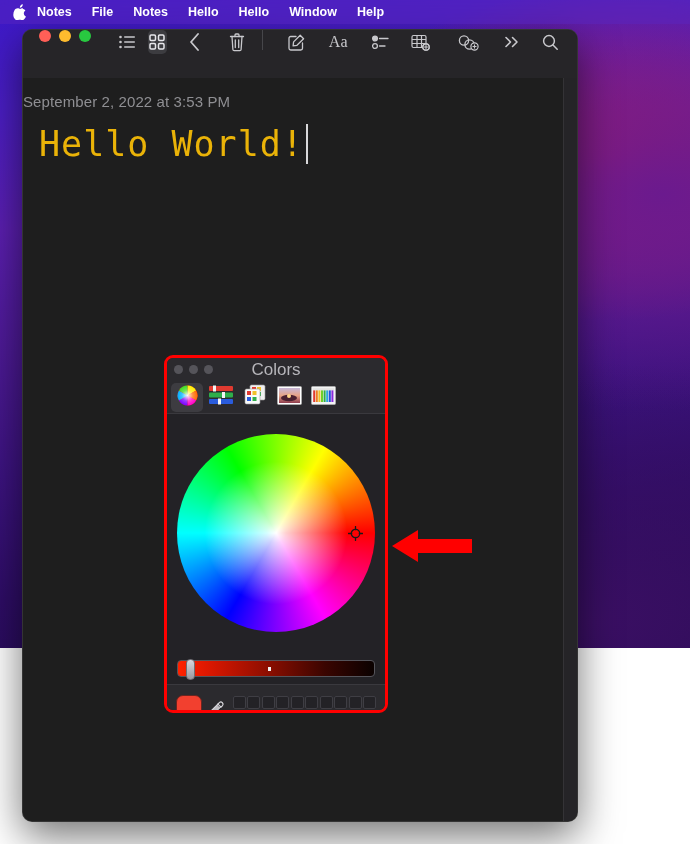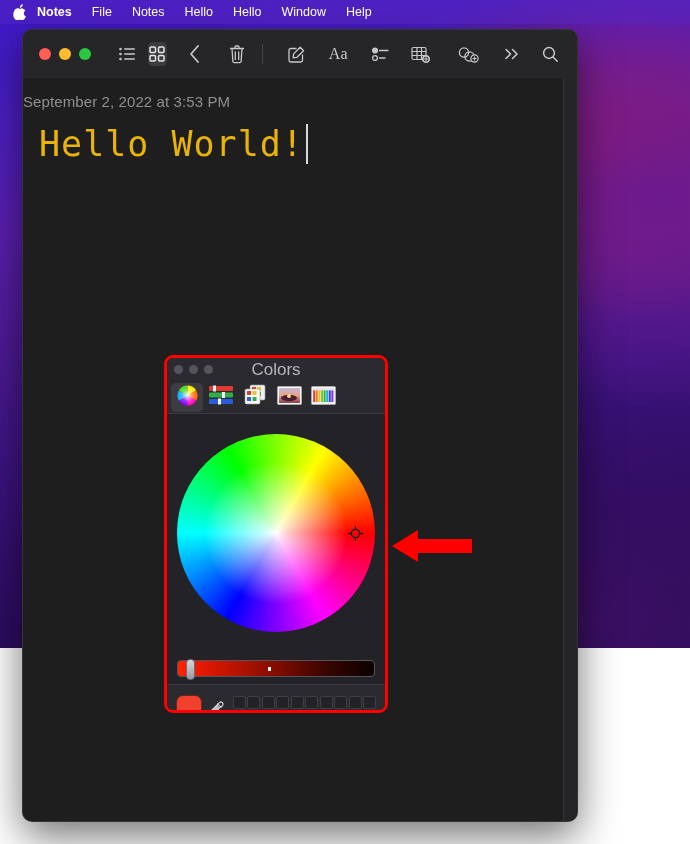--- a/index.html
+++ b/index.html
@@ -27,20 +27,21 @@
     display: flex; align-items: center;
     padding-left: 12px;
     z-index: 40;
   }
   .menu-item {
     color: #ffffff;
     font-size: 12.5px;
     padding: 0 10px;
     line-height: 24px;
     white-space: nowrap;
+    font-weight: bold;
   }
   .menu-item.bold { font-weight: bold; padding-left: 6px; }
   .apple-logo {
     width: 15px; height: 18px;
     margin-right: 4px;
     display: flex; align-items: center; justify-content: center;
   }
 
   
   #notes-window {
@@ -51,21 +52,21 @@
     border-radius: 10px;
     border: 1px solid rgba(255,255,255,0.10);
     box-shadow: 0 14px 40px rgba(0,0,0,0.55);
     overflow: hidden;
     z-index: 10;
   }
   #toolbar {
     position: relative;
     height: 48px;
     background: #262528;
-    display: flex; align-items: center;
+    display: flex; align-items: flex-start;
     padding: 0 12px;
   }
   .traffic {
     display: flex; align-items: center; gap: 8px;
     margin-right: 22px; margin-left: 4px;
   }
   .light { width: 12px; height: 12px; border-radius: 50%; }
   .light.red { background: #ff5f57; }
   .light.yellow { background: #febc2e; }
   .light.green { background: #28c840; }

